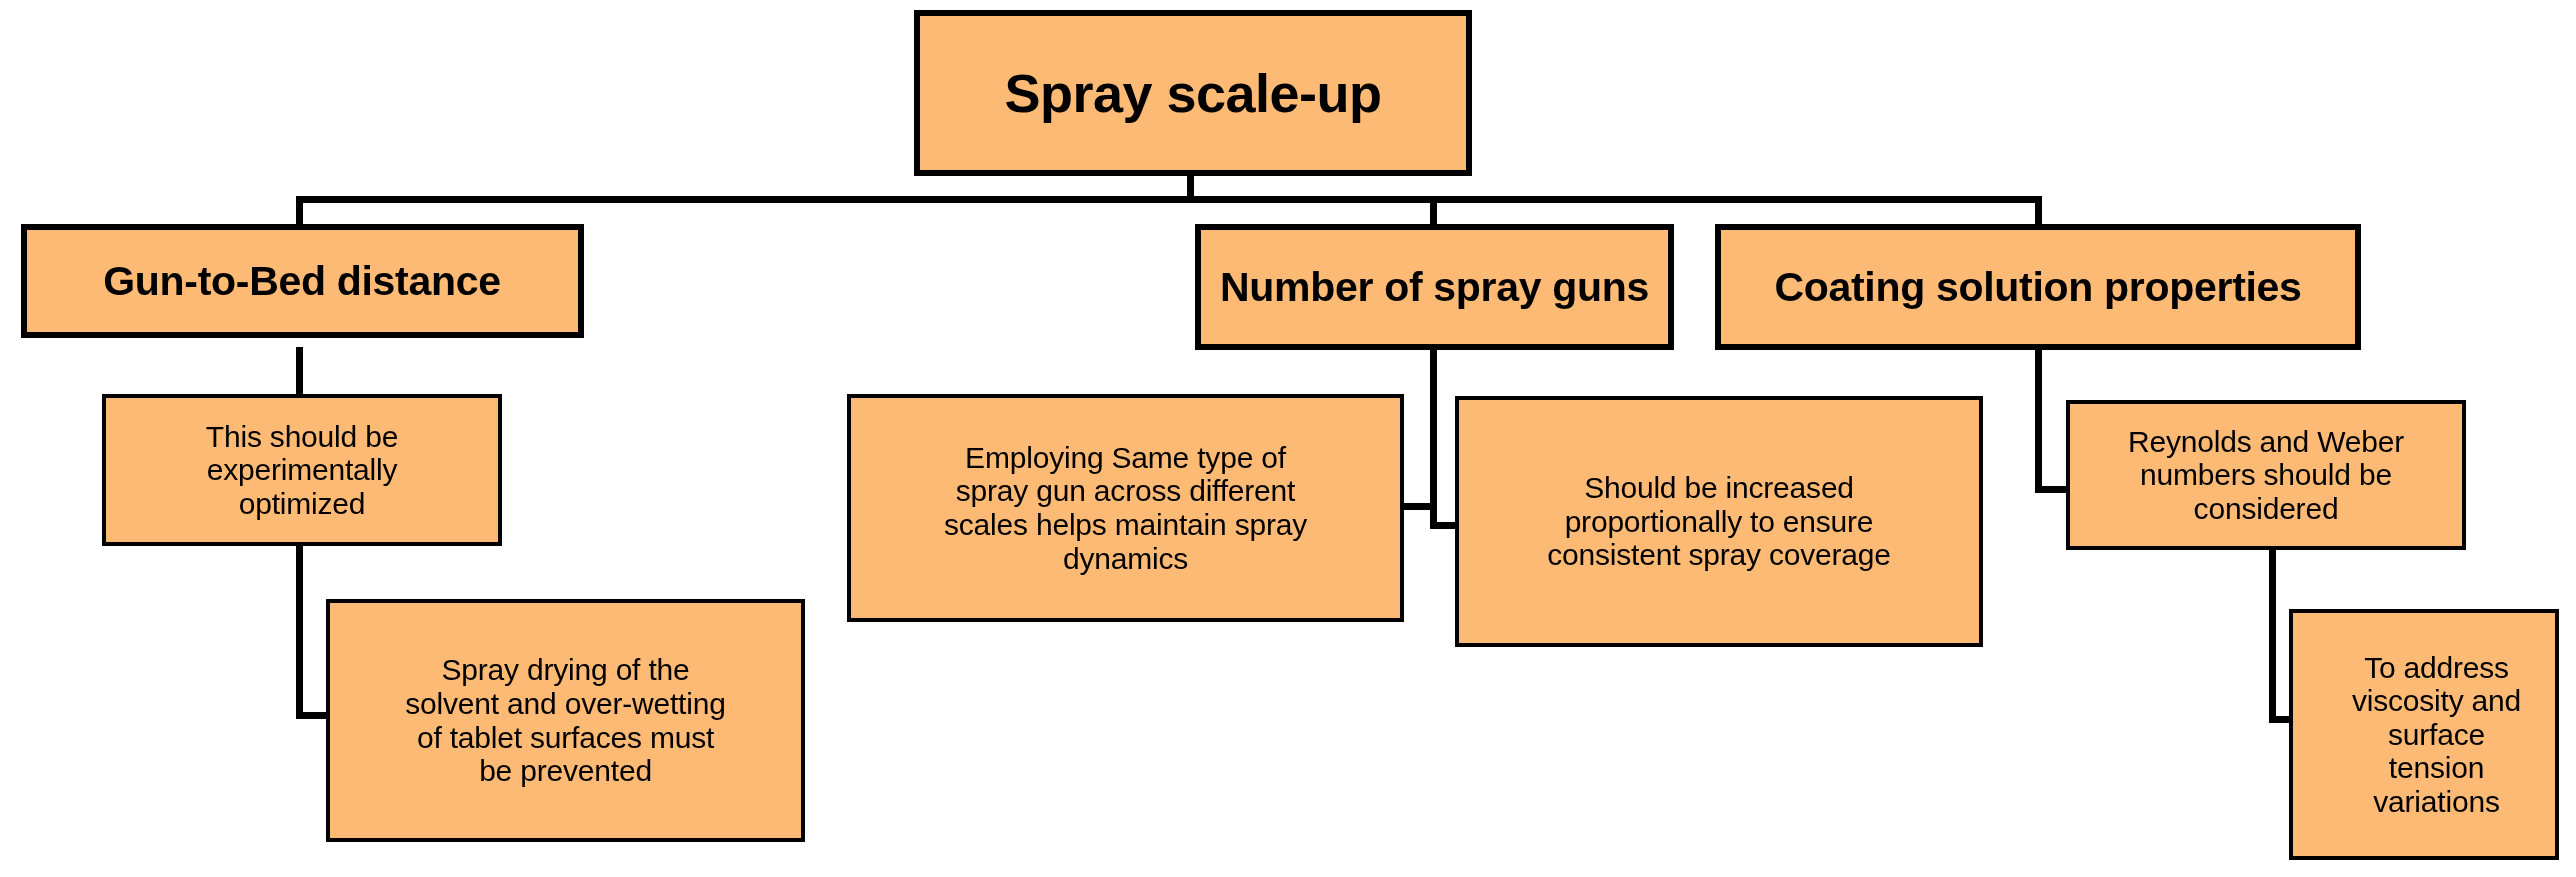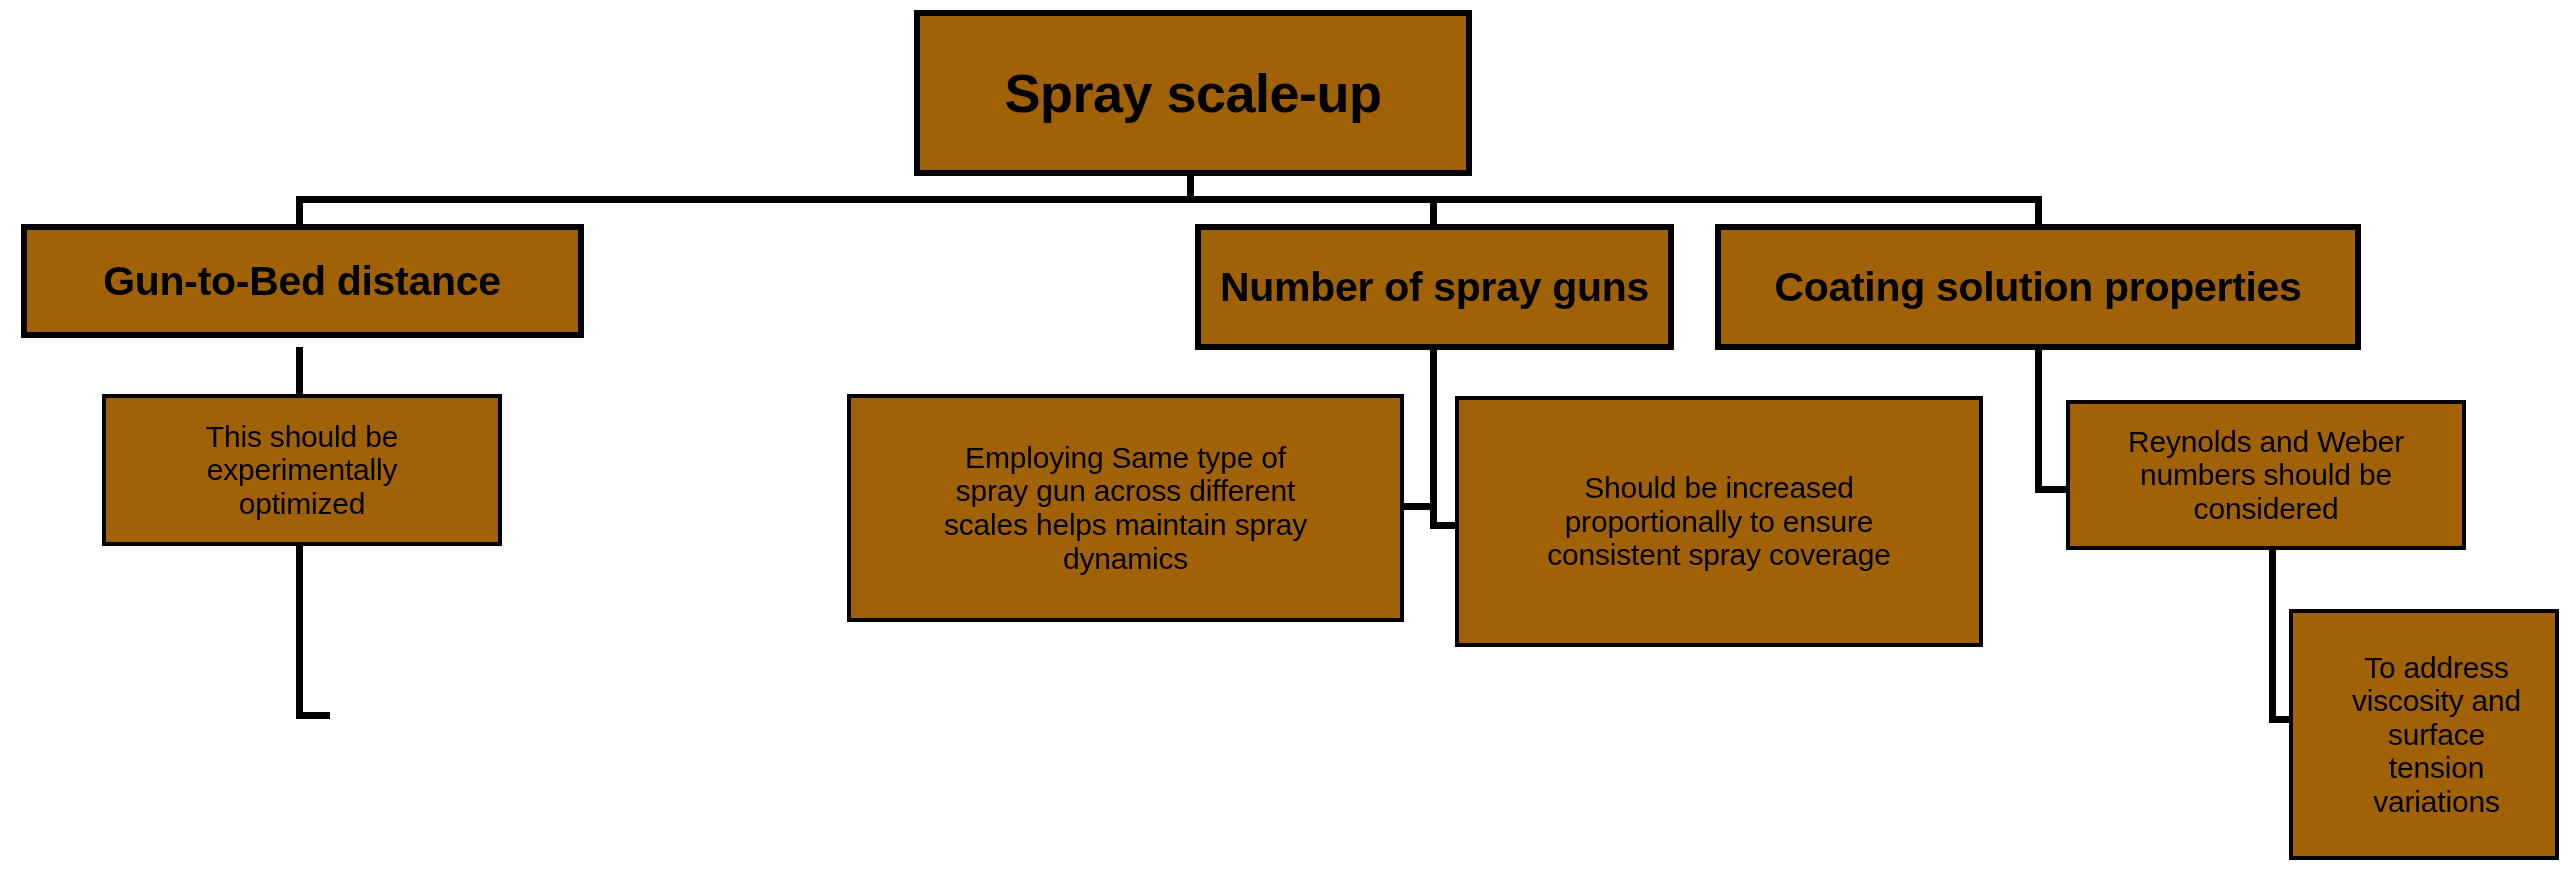--- a/index.html
+++ b/index.html
@@ -11,21 +11,21 @@
     position: relative;
     width: 2576px;
     height: 877px;
     background: #ffffff;
     font-family: "Liberation Sans", sans-serif;
     overflow: hidden;
   }
   .node {
     position: absolute;
     box-sizing: border-box;
-    background: #a16207;
+    background: #fdba74;
     border: 3.7px solid #000000;
     display: flex;
     align-items: center;
     justify-content: center;
     text-align: center;
     color: #000000;
     z-index: 5;
   }
   .node .txt {
     display: block;
@@ -103,20 +103,26 @@
   <div class="node branch" style="left:1715px; top:224px; width:646px; height:126px;">
     <span class="txt">Coating solution properties</span>
   </div>
 
   <div class="node leaf" style="left:102px; top:394px; width:400px; height:152px;">
     <span class="txt">This should be
 experimentally
 optimized</span>
   </div>
 
+  <div class="node leaf" style="left:326px; top:599px; width:479px; height:243px;">
+    <span class="txt">Spray drying of the
+solvent and over-wetting
+of tablet surfaces must
+be prevented</span>
+  </div>
 
   <div class="node leaf" style="left:847px; top:394px; width:557px; height:228px;">
     <span class="txt">Employing Same type of
 spray gun across different
 scales helps maintain spray
 dynamics</span>
   </div>
 
   <div class="node leaf" style="left:1455px; top:396px; width:528px; height:251px;">
     <span class="txt">Should be increased

